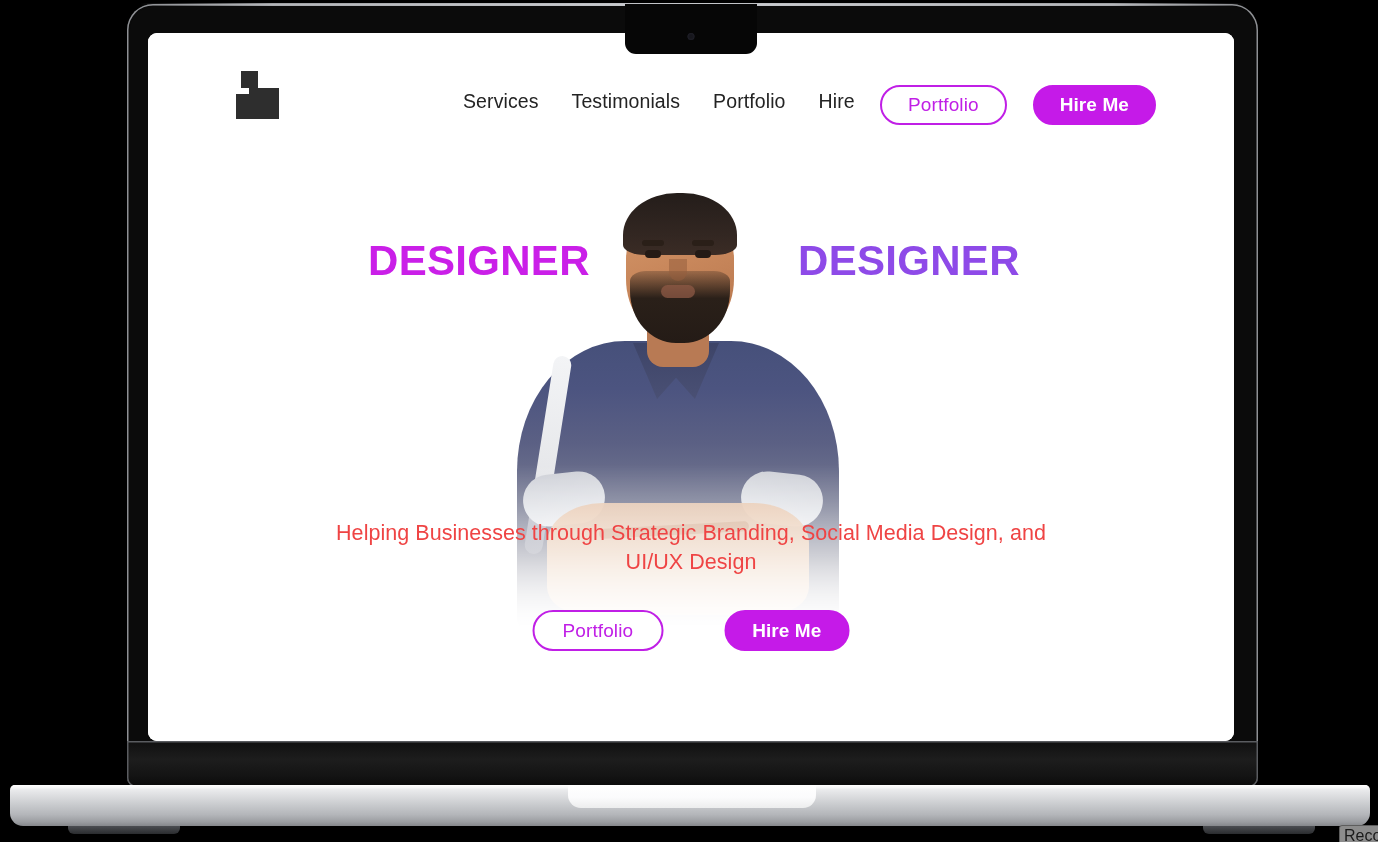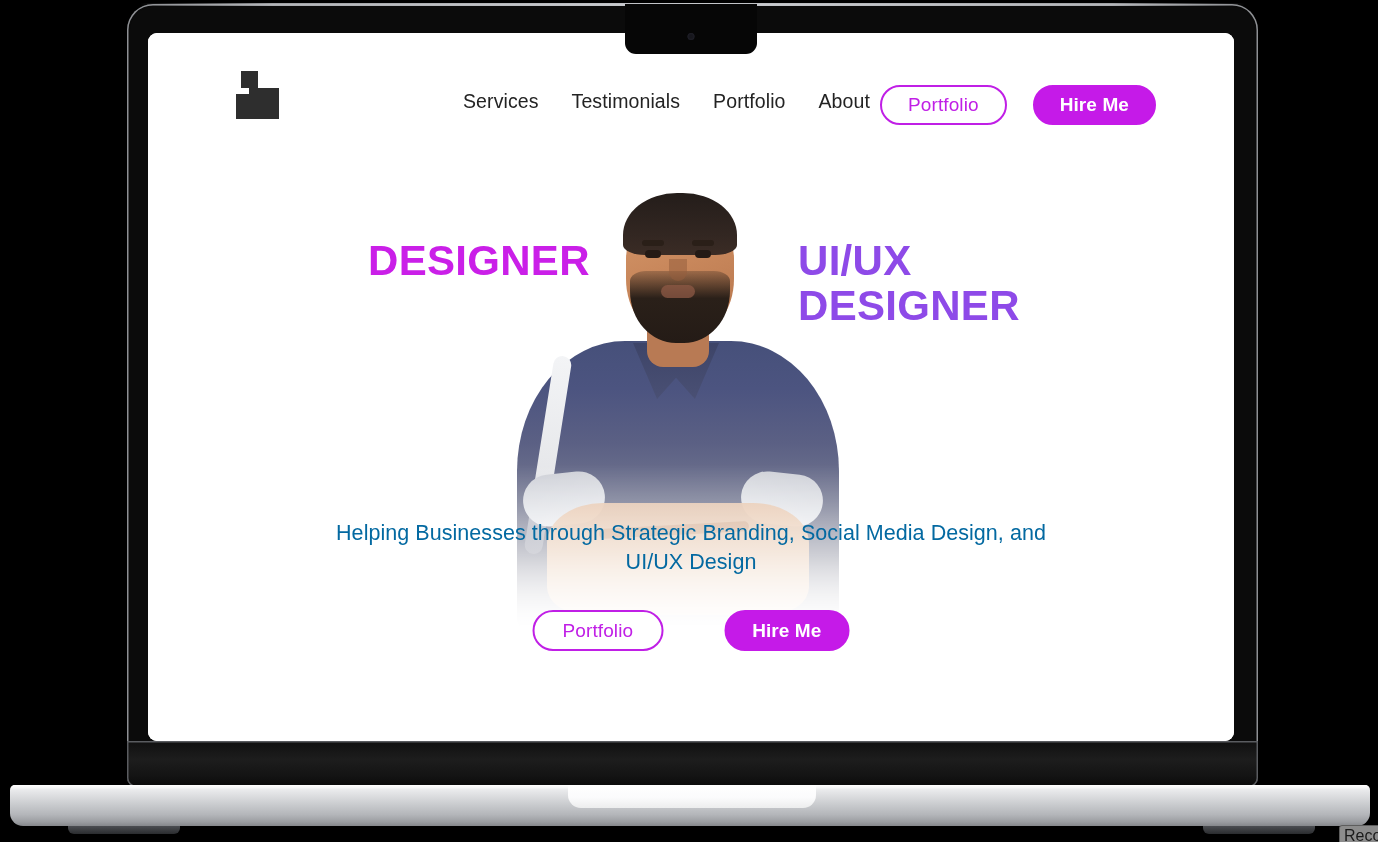--- a/index.html
+++ b/index.html
@@ -436,21 +436,21 @@
   
   #hero-tagline {
     position: absolute;
     left: 50%;
     top: 486px;
     transform: translateX(-50%);
     width: 720px;
     text-align: center;
     font-size: 21.5px;
     line-height: 1.35;
-    color: #0369a1;
+    color: #ef4444;
     z-index: 3;
     letter-spacing: 0.05px;
   }
 
   
   #hero-actions {
     position: absolute;
     left: 50%;
     top: 577px;
     transform: translateX(-50%);
@@ -506,37 +506,36 @@
           <div id="brand-logo">
             <span id="logo-square-small"></span>
             <span id="logo-square-mid"></span>
             <span id="logo-square-large"></span>
           </div>
 
           <nav id="main-nav">
             <a class="nav-link">Services</a>
             <a class="nav-link">Testimonials</a>
             <a class="nav-link">Portfolio</a>
-            <a class="nav-link">About</a>
+            <a class="nav-link">Hire</a>
           </nav>
 
           <div id="header-actions">
             <button id="header-portfolio-btn" class="btn btn-outline">Portfolio</button>
             <button id="header-hire-btn" class="btn btn-solid">Hire Me</button>
           </div>
         </header>
 
         <section id="hero">
 
           <div id="hero-title-left">
             <div>DESIGNER</div>
           </div>
 
           <div id="hero-title-right">
-            <div>UI/UX</div>
             <div>DESIGNER</div>
           </div>
 
           <div id="hero-portrait">
             <div id="portrait-torso"></div>
             <div id="portrait-stripe"></div>
             <div id="portrait-collar"></div>
             <div id="portrait-neck"></div>
             <div id="portrait-head"></div>
             <div id="portrait-beard"></div>

